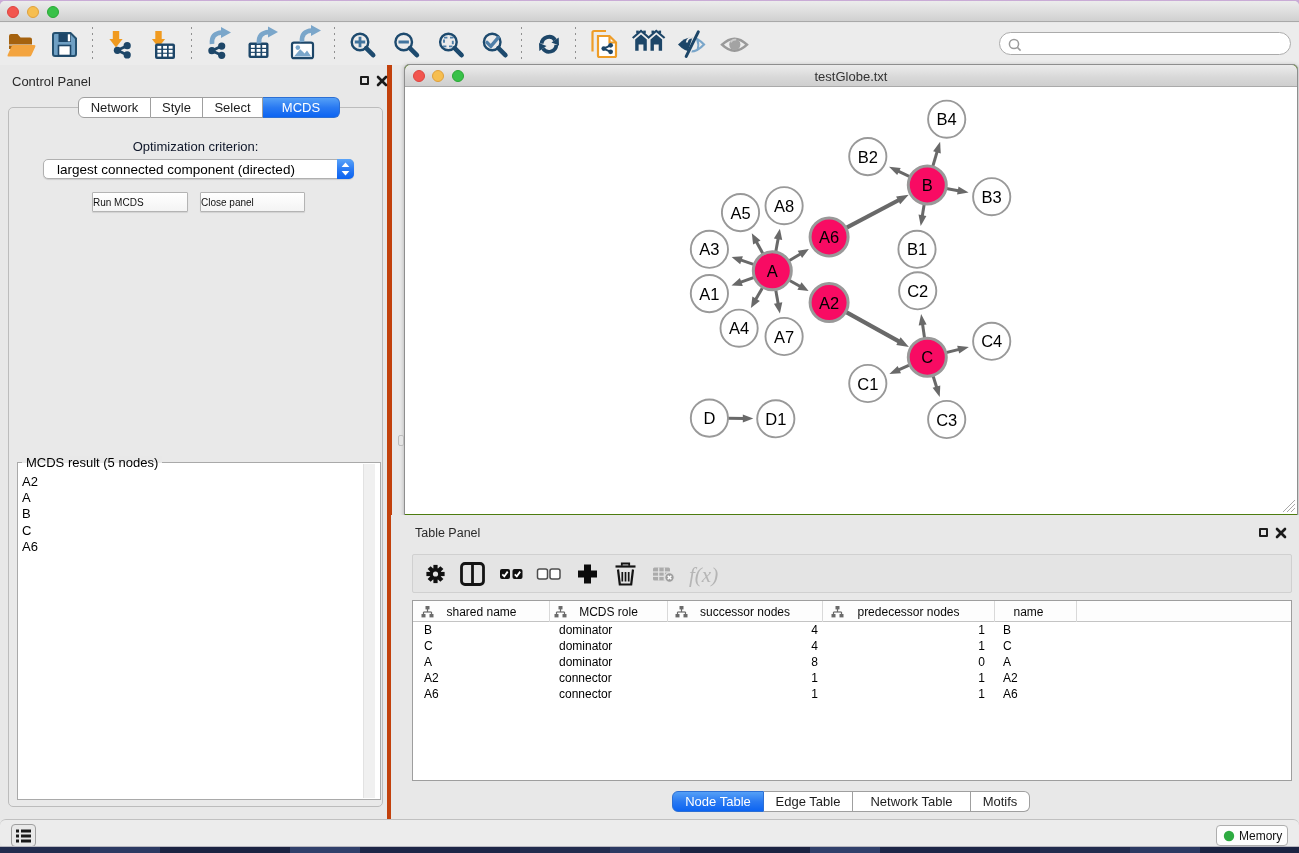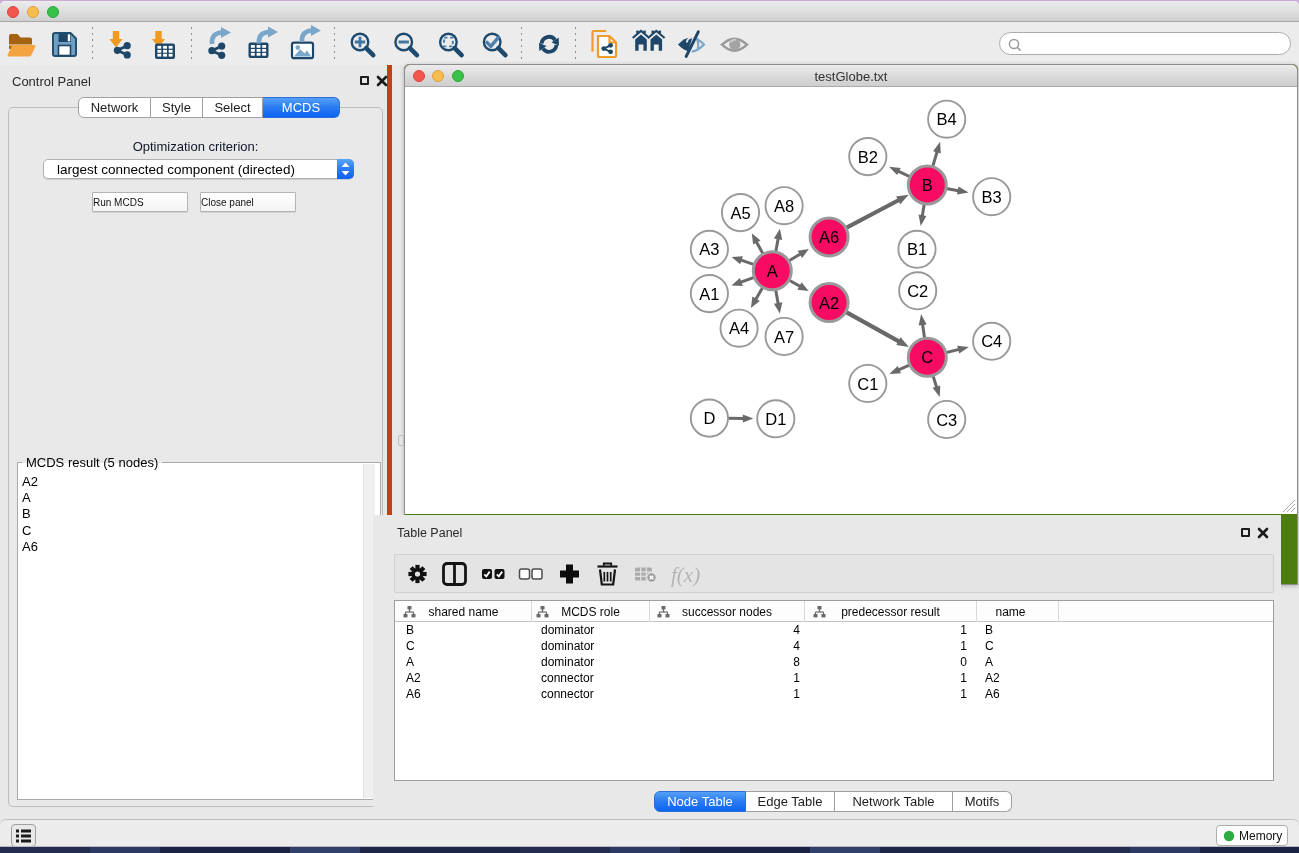--- a/index.html
+++ b/index.html
@@ -45,21 +45,21 @@
 #mcdslist { position:absolute; left:4px; top:11px; font-size:13px; color:#000; line-height:16.2px; }
 #mcdsscroll { position:absolute; right:5px; top:1px; bottom:1px; width:12px; background:#f0f0f0; border-left:1px solid #e2e2e2; }
 
 #netwin { position:absolute; left:404px; top:63px; width:894px; height:521px; background:#4d7c0f;
   border:1px solid #8e8e8e; border-radius:5px 5px 0 0; box-shadow:0 1px 4px rgba(0,0,0,0.25); }
 #nettitle { position:absolute; left:0; top:0; right:0; height:22px; background:linear-gradient(#ececec,#d8d8d8 60%,#cfcfcf);
   border-bottom:1px solid #aaaaaa; border-radius:5px 5px 0 0; }
 #nettitle .title { position:absolute; left:0; right:0; top:4px; text-align:center; font-size:13px; color:#333; }
 #netcanvas { position:absolute; left:0px; top:22px; width:892px; height:427px; background:#fff;padding-left:32px; }
 
-#tablepanel { position:absolute; left:373px; top:514px; width:908px; height:304px; background:#e8e8e8; }
+#tablepanel { position:absolute; left:391px; top:514px; width:908px; height:304px; background:#e8e8e8; }
 #ttoolbar { position:absolute; left:21px; top:39px; width:880px; height:39px; background:#e4e4e4; border:1px solid #d0d0d0; border-radius:2px; }
 #ttable { position:absolute; left:21px; top:85px; width:880px; height:181px; background:#fff; border:1px solid #9e9e9e; }
 #thead { position:absolute; left:0; top:0; right:0; height:21px; border-bottom:1px solid #c4c4c4; background:#fdfdfd; }
 .hcell { position:absolute; top:0; height:21px; border-right:1px solid #d9d9d9; }
 .hlabel { position:absolute; top:4px; width:100%; text-align:center; font-size:12px; color:#0a0a0a; }
 .trow { position:absolute; font-size:12px; color:#000; height:16px; line-height:16px; }
 
 
 #statusbar { position:absolute; left:0; top:818px; width:1299px; height:28px; background:#ececec; border-top:1px solid #c0c0c0;border-radius:6px; }
 #memorybtn { position:absolute; left:1216px; top:5px; width:72px; height:21px; background:#fdfdfd; border:1px solid #aeaeae; border-radius:4px; font-size:12px; color:#111; }
@@ -204,21 +204,21 @@
     <div id="tabpanel"></div>
     <div class="abs" style="left:0;width:391px;top:74px;text-align:center;font-size:13px;color:#0f172a;">Optimization criterion:</div>
     <div class="combo" style="left:43px;top:94px;width:311px;height:20px;">
       <div style="position:absolute;left:13px;top:2px;font-size:13.5px;color:#000;">largest connected component (directed)</div>
       <div class="step"><svg width="17" height="20">
             <polygon points="8.5,3.5 4.6,8 12.4,8" fill="#fff"></polygon>
             <polygon points="8.5,16.5 4.6,12 12.4,12" fill="#fff"></polygon>
           </svg></div>
     </div>
     <div class="btn" style="left:92px;top:127px;width:96px;height:20px;line-height:19px;">Run MCDS</div>
-    <div class="btn" style="left:200px;top:127px;width:96px;height:20px;line-height:19px;">Close panel</div>
+    <div class="btn" style="left:200px;top:127px;width:105px;height:20px;line-height:19px;">Close panel</div>
     <div id="groupbox">
       <div id="mcdslist">A2<br>A<br>B<br>C<br>A6</div>
       <div id="mcdsscroll"></div>
     </div>
     <div id="grouptitle">MCDS result (5 nodes)</div>
   </div>
   <div id="netwin">
     <div id="nettitle">
       <div class="tl r" style="left:8px;top:5px;"></div>
       <div class="tl y" style="left:27px;top:5px;"></div>
@@ -368,21 +368,21 @@
           <div class="hcell" style="left:0px;width:137px;">
             <div class="hlabel" style="padding-left:1px;">shared name</div>
           </div>
           <div class="hcell" style="left:137px;width:118px;">
             <div class="hlabel">MCDS role</div>
           </div>
           <div class="hcell" style="left:255px;width:155px;">
             <div class="hlabel">successor nodes</div>
           </div>
           <div class="hcell" style="left:410px;width:172px;">
-            <div class="hlabel">predecessor result</div>
+            <div class="hlabel">predecessor nodes</div>
           </div>
           <div class="hcell" style="left:582px;width:82px;">
             <div class="hlabel" style="padding-right:14px;">name</div>
           </div>
           <svg width="13" height="14" style="position:absolute;left:7.6px;top:4px;">
             <g fill="none" stroke="#6a6a6a" stroke-width="1.2">
               <line x1="6.5" y1="4" x2="6.5" y2="7"></line>
               <line x1="2.5" y1="7" x2="10.5" y2="7"></line>
               <line x1="2.5" y1="7" x2="2.5" y2="9"></line>
               <line x1="10.5" y1="7" x2="10.5" y2="9"></line>

